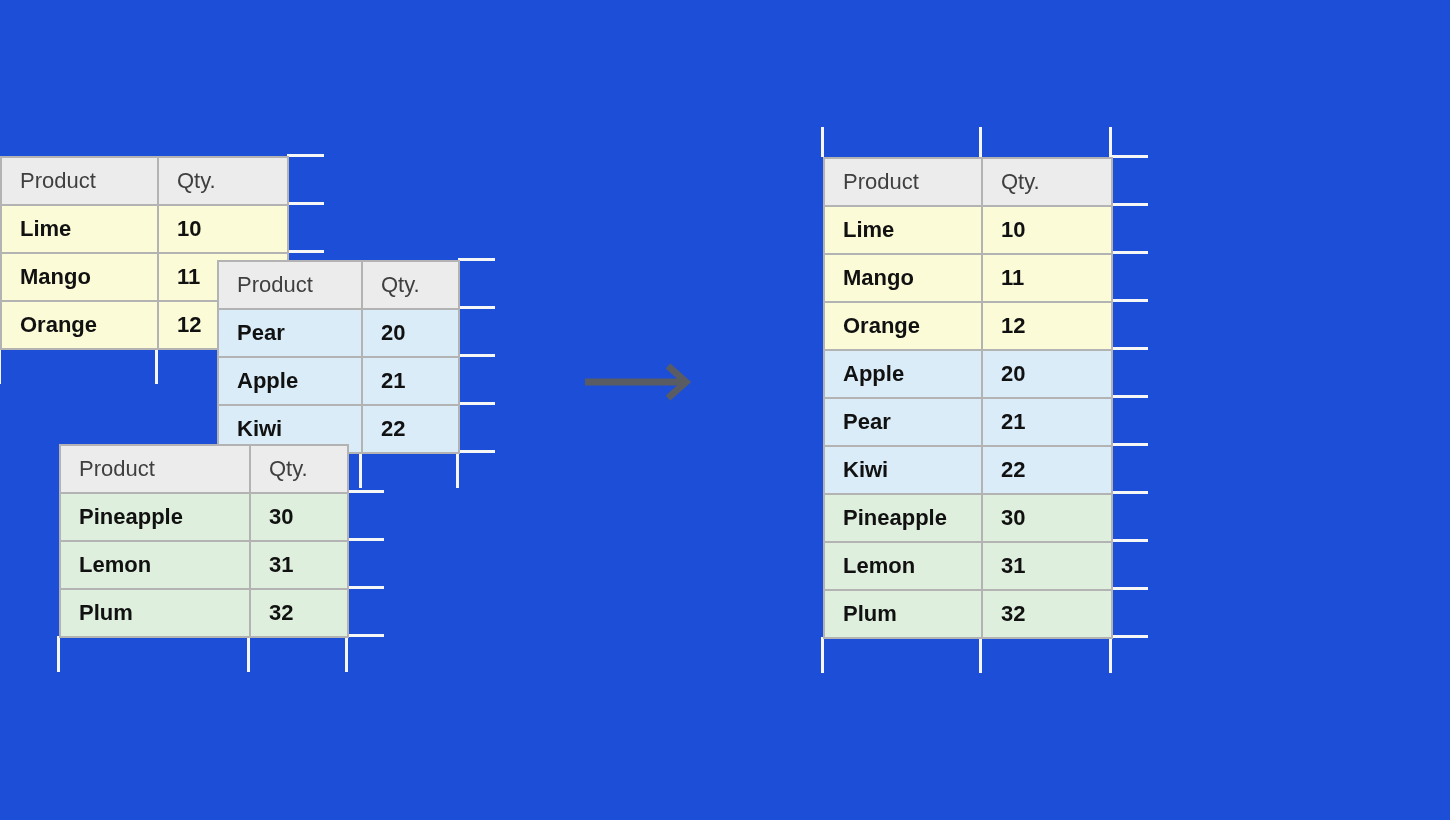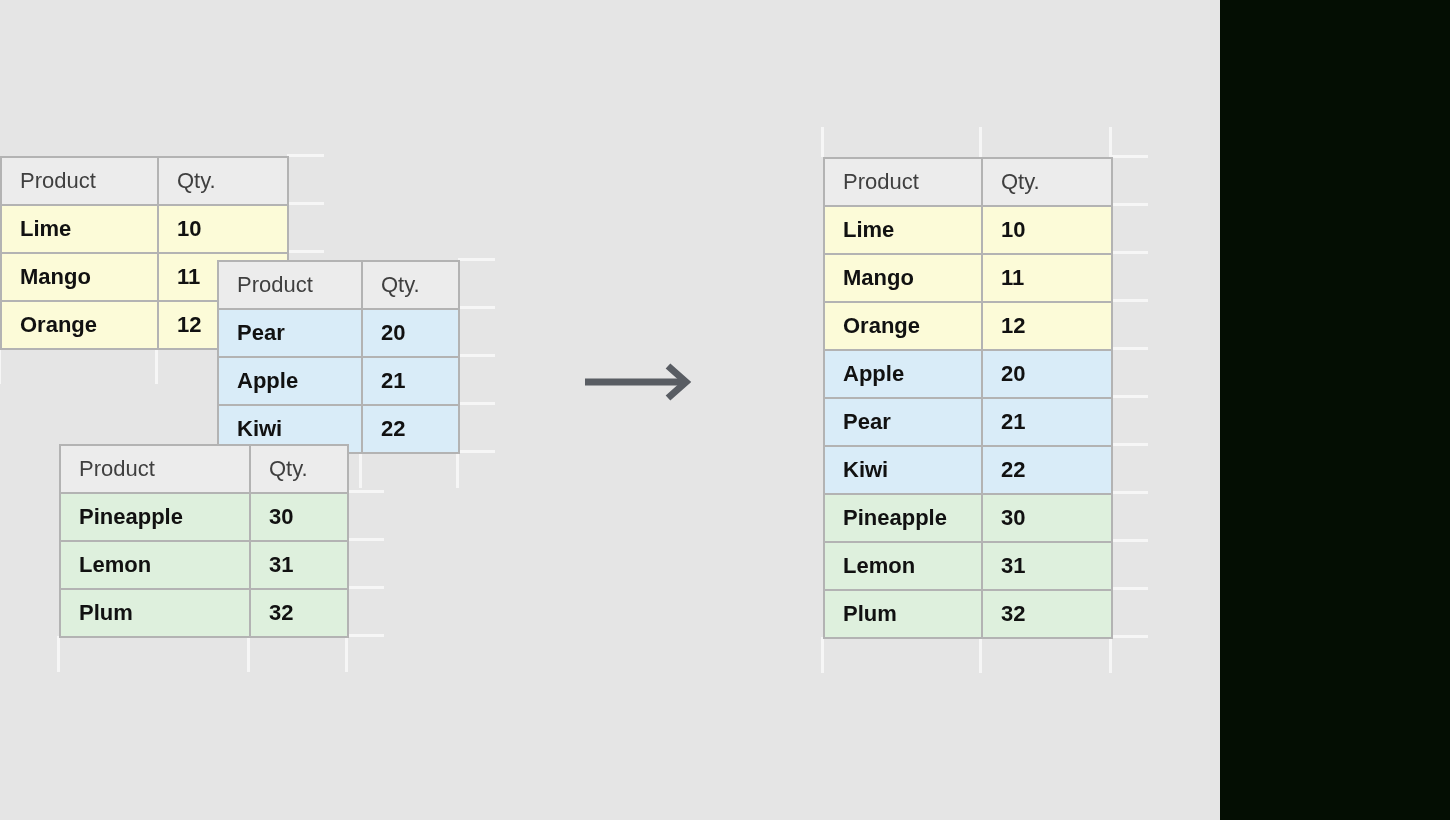--- a/index.html
+++ b/index.html
@@ -3,25 +3,24 @@
 <meta charset="utf-8">
 <style>
   html, body {
     margin: 0;
     padding: 0;
     background: #040e03;
     font-family: "Liberation Sans", sans-serif;
   }
   .canvas {
     position: relative;
-    width: 1174px;
+    width: 1450px;
     height: 820px;
-    background: #e5e5e5;
+    background: #1d4ed8;
     overflow: hidden;
-    padding-left: 46px;
   }
   
   .tick {
     position: absolute;
     background: #f6f6f6;
     z-index: 1;
   }
   .tick.h { height: 3px; width: 37px; }
   .tick.v { width: 3px; height: 36px; }
   .tick.vt { width: 3px; height: 30px; }

